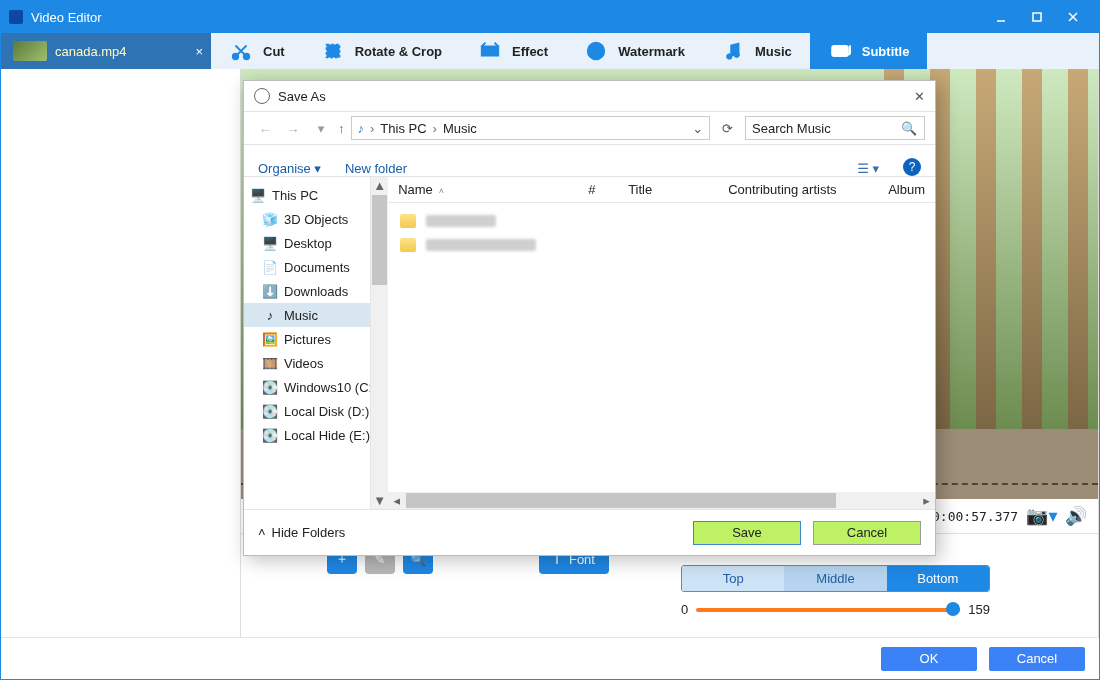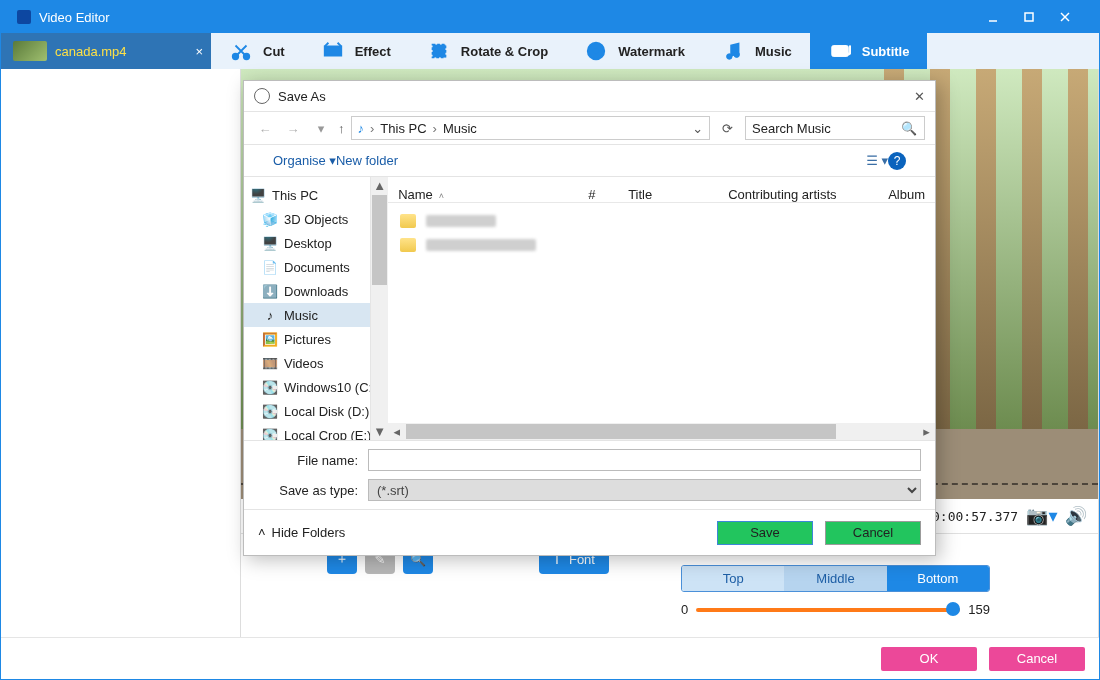--- a/index.html
+++ b/index.html
@@ -1,21 +1,21 @@
 <!DOCTYPE html>
 <html><head>
 <meta charset="utf-8">
 <style>
 
 *{box-sizing:border-box;margin:0;padding:0;font-family:"Segoe UI",Arial,sans-serif;font-size:13px;color:#222}
 html,body{width:1100px;height:680px;background:#fff;overflow:hidden}
 
 
 .app{width:1100px;height:680px;background:#fff;border:1px solid #1e88e5;display:flex;flex-direction:column}
-.titlebar{height:32px;background:#1e88e5;display:flex;align-items:center;color:#fff;padding:0 16px}
+.titlebar{height:32px;background:#1e88e5;display:flex;align-items:center;color:#fff;padding:0 8px}
 .titlebar .app-ico{width:14px;height:14px;background:#0d47a1;margin-right:8px;border-radius:2px}
 .titlebar .title{color:#fff;flex:1}
 .winbtns{display:flex}
 .winbtn{width:36px;height:32px;display:flex;align-items:center;justify-content:center;color:#fff}
 .winbtn svg{stroke:#fff;fill:none}
 
 .ribbon-row{height:36px;background:#e9f2fb;display:flex}
 .file-tab{display:flex;align-items:center;background:#2e74b5;color:#fff;padding:0 12px;height:36px;gap:8px;min-width:210px;position:relative}
 .file-tab .thumb{width:34px;height:20px;background:linear-gradient(135deg,#5a7a3a,#a0c070);border-radius:2px}
 .file-tab .close{position:absolute;right:8px;color:#fff}
@@ -58,58 +58,58 @@
 .sub-pos-label{color:#555;margin-bottom:6px}
 .pos-group{display:flex;border:1px solid #4a90d9;border-radius:3px;overflow:hidden;width:309px}
 .pos{flex:1;text-align:center;padding:5px 0;color:#1e5fa6;background:#cde3f6}
 .pos.soft{background:#b6d4ef}
 .pos.active{background:#1e88e5;color:#fff}
 .slider-row{display:flex;align-items:center;gap:8px;margin-top:10px}
 .slider-track{flex:1;height:4px;background:#ff7a18;position:relative;border-radius:2px}
 .slider-thumb{position:absolute;right:0;top:-6px;width:14px;height:14px;border-radius:50%;background:#1e88e5;border:2px solid #1e88e5}
 
 .footer{height:42px;display:flex;align-items:center;justify-content:flex-end;gap:12px;padding:0 14px;background:#fff;border-top:1px solid #e5e5e5}
-.btn{min-width:96px;height:24px;background:#ec4899;color:#fff;border:none;border-radius:2px}
+.btn{min-width:96px;height:24px;background:#3b82f6;color:#fff;border:none;border-radius:2px}
 
 
 .dialog{position:absolute;left:243px;top:80px;width:693px;height:476px;background:#fff;border:1px solid #bcbcbc;box-shadow:4px 4px 18px rgba(0,0,0,.25);display:flex;flex-direction:column;z-index:50}
 .dlg-title{height:30px;display:flex;align-items:center;padding:0 10px;gap:8px}
 .dlg-title .globe{width:16px;height:16px;border:1px solid #666;border-radius:50%}
 .dlg-title .x{margin-left:auto;color:#555}
 
 .dlg-nav{height:34px;border-top:1px solid #e4e4e4;border-bottom:1px solid #e4e4e4;display:flex;align-items:center;padding:0 10px;gap:6px}
 .arrow-btn{color:#b0b0b0;width:22px;text-align:center}
 .up-btn{color:#555}
 .breadcrumb{flex:1;height:24px;border:1px solid #ccc;display:flex;align-items:center;padding:0 6px;gap:6px}
 .bc-icon{color:#1e88e5}
 .bc-sep{color:#777}
 .bc-drop{margin-left:auto;color:#555}
 .refresh{padding:0 6px;color:#555}
 .search{width:180px;height:24px;border:1px solid #ccc;display:flex;align-items:center;padding:0 6px;color:#777}
 .search .s-ico{margin-left:auto}
 
-.dlg-tool{height:32px;border-bottom:1px solid #e4e4e4;display:flex;align-items:center;padding:0 29px;}
+.dlg-tool{height:32px;border-bottom:1px solid #e4e4e4;display:flex;align-items:flex-end;padding:0 14px;gap:24px}
 .dlg-tool .org{color:#1a5da8}
 .dlg-tool .org:after{content:" ▾"}
 .dlg-tool .spacer{flex:1}
 .dlg-tool .view-ico{color:#3a6ea5;display:flex;align-items:center;gap:4px}
 .dlg-tool .help{width:18px;height:18px;border-radius:50%;background:#0a63bd;color:#fff;text-align:center;font-size:12px;line-height:18px}
 
 .dlg-body{flex:1;display:flex;overflow:hidden}
 .dlg-tree{width:156px;border-right:1px solid #e5e5e5;overflow-y:auto;padding:6px 0;background:#fff}
 .tree-item{display:flex;align-items:center;gap:6px;height:24px;padding:0 8px 0 18px;white-space:nowrap}
 .tree-item.root{padding-left:6px}
 .tree-item.sel{background:#d8e6f2}
 .tree-item .ico{width:16px;display:inline-flex;justify-content:center}
 .scrollbar{width:17px;background:#f0f0f0;display:flex;flex-direction:column;align-items:center}
 .sb-arrow{height:17px;width:100%;display:flex;align-items:center;justify-content:center;color:#666}
 .sb-thumb{width:15px;margin:1px;background:#c5c5c5}
 
 .dlg-files{flex:1;display:flex;flex-direction:column}
-.col-headers{height:26px;border-bottom:1px solid #e8e8e8;display:flex;align-items:flex-end;color:#444}
+.col-headers{height:26px;border-bottom:1px solid #e8e8e8;display:flex;align-items:center;color:#444}
 .col{padding:0 10px}
 .col.name{width:190px}
 .col.num{width:40px}
 .col.title{width:100px}
 .col.art{width:160px}
 .col.album{flex:1}
 .sort-ico{font-size:9px;color:#888;margin-left:6px}
 .file-list{flex:1;padding:6px 12px}
 .folder-row{display:flex;align-items:center;gap:10px;height:24px}
 .folder-ico{width:16px;height:14px;background:linear-gradient(#ffe38a,#f1c94e);border-radius:2px}
@@ -120,21 +120,21 @@
 .hscroll .h-thumb{flex:0 0 430px;height:15px;margin:1px;background:#c5c5c5}
 
 .dlg-fields{border-top:1px solid #e4e4e4;padding:8px 14px;display:grid;grid-template-columns:110px 1fr;row-gap:8px;align-items:center}
 .dlg-fields label{text-align:right;padding-right:10px}
 .dlg-fields select,.dlg-fields input{height:22px;border:1px solid #bbb;padding:0 4px;width:100%;background:#fff}
 .dlg-fields select.type{background:#ddd;color:#444}
 
 .dlg-buttons{height:46px;border-top:1px solid #e4e4e4;display:flex;align-items:center;padding:0 14px;gap:12px}
 .hide-folders{display:flex;align-items:center;gap:6px}
 .dlg-buttons .spacer{flex:1}
-.dlg-btn{width:96px;height:24px;border:1px solid #9b9b9b;background:#22c55e}
+.dlg-btn{width:108px;height:24px;border:1px solid #9b9b9b;background:#bef264}
 .dlg-btn.primary{border:1px solid #3d86d8}
 </style>
 </head>
 <body>
 
 <div class="app">
 
   <div class="titlebar">
     <span class="app-ico"></span>
     <span class="title">Video Editor</span>
@@ -154,50 +154,50 @@
             <line x1="2" y1="2" x2="10" y2="10" stroke-width="1.5"></line>
             <line x1="10" y1="2" x2="2" y2="10" stroke-width="1.5"></line>
           </svg>
         </span>
     </div>
   </div>
 
   <div class="ribbon-row">
     <div class="file-tab">
       <span class="thumb"></span>
-      <span style="color:#fde047">canada.mp4</span>
+      <span style="color:#fef9c3">canada.mp4</span>
       <span class="close">×</span>
     </div>
     <div class="tools">
       <div class="tool">
         <span class="ico">
             <svg width="22" height="22" viewBox="0 0 24 24">
               <path d="M6 6l12 12M18 6L6 18" stroke-width="2" fill="none"></path>
               <circle cx="6" cy="18" r="3" fill="none" stroke-width="2"></circle>
               <circle cx="18" cy="18" r="3" fill="none" stroke-width="2"></circle>
             </svg>
           </span>
         <span>Cut</span>
       </div>
       <div class="tool">
         <span class="ico">
             <svg width="22" height="22" viewBox="0 0 24 24">
+              <rect x="5" y="5" width="14" height="14" fill="none" stroke-width="2" stroke-dasharray="3 2"></rect>
+            </svg>
+          </span>
+        <span>Rotate &amp; Crop</span>
+      </div>
+      <div class="tool">
+        <span class="ico">
+            <svg width="22" height="22" viewBox="0 0 24 24">
               <rect x="3" y="7" width="18" height="10" fill="none" stroke-width="2"></rect>
               <path d="M3 7l4-4m10 0l4 4" stroke-width="2" fill="none"></path>
             </svg>
           </span>
         <span>Effect</span>
-      </div>
-      <div class="tool">
-        <span class="ico">
-            <svg width="22" height="22" viewBox="0 0 24 24">
-              <rect x="5" y="5" width="14" height="14" fill="none" stroke-width="2" stroke-dasharray="3 2"></rect>
-            </svg>
-          </span>
-        <span>Rotate &amp; Crop</span>
       </div>
       <div class="tool">
         <span class="ico">
             <svg width="22" height="22" viewBox="0 0 24 24">
               <circle cx="12" cy="12" r="9" fill="none" stroke-width="2"></circle>
               <circle cx="12" cy="12" r="3"></circle>
             </svg>
           </span>
         <span>Watermark</span>
       </div>
@@ -356,21 +356,21 @@
       <div class="tree-item">
           <span class="ico">💽</span>
           <span>Windows10 (C:)</span>
         </div>
       <div class="tree-item">
           <span class="ico">💽</span>
           <span>Local Disk (D:)</span>
         </div>
       <div class="tree-item">
           <span class="ico">💽</span>
-          <span>Local Crop (E:)</span>
+          <span>Local Hide (E:)</span>
         </div>
     </div>
     <div class="scrollbar">
       <div class="sb-arrow">▲</div>
       <div class="sb-thumb" style="height:90px"></div>
       <div style="flex:1"></div>
       <div class="sb-arrow">▼</div>
     </div>
 
     <div class="dlg-files">
@@ -393,28 +393,20 @@
       </div>
       <div class="hscroll">
         <div class="sb-arrow">◂</div>
         <div class="h-thumb"></div>
         <div style="flex:1"></div>
         <div class="sb-arrow">▸</div>
       </div>
     </div>
   </div>
 
-  <div class="dlg-fields">
-    <label>File name:</label>
-    <input type="text" value="" style="">
-    <label>Save as type:</label>
-    <select class="type">
-      <option> (*.srt)</option>
-    </select>
-  </div>
 
   <div class="dlg-buttons">
     <div class="hide-folders">
       <span>˄</span>
       <span>Hide Folders</span>
     </div>
     <span class="spacer"></span>
     <button class="dlg-btn primary">Save</button>
     <button class="dlg-btn">Cancel</button>
   </div>

